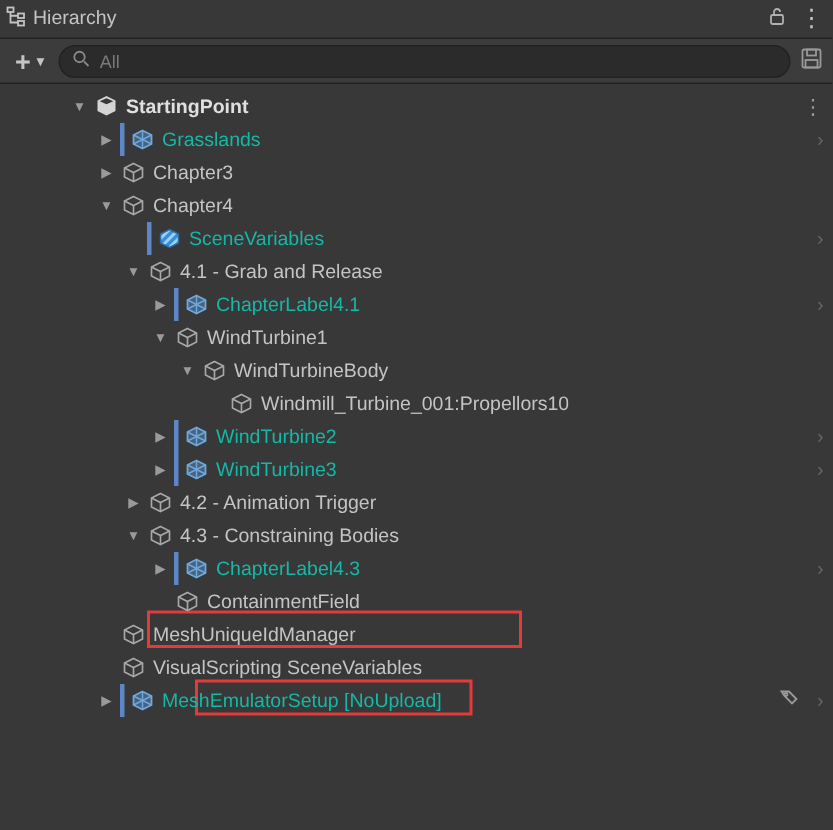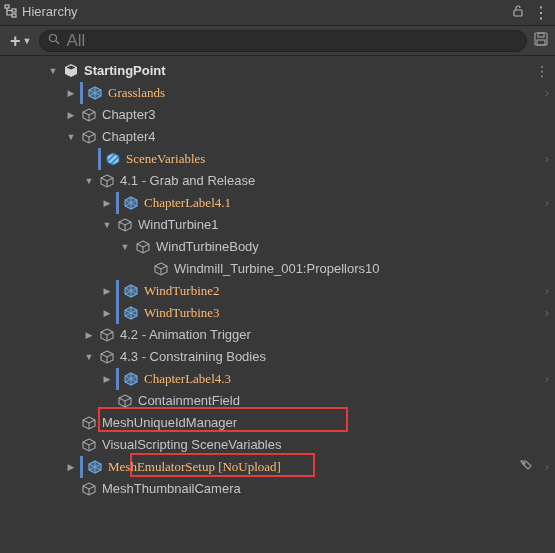--- a/index.html
+++ b/index.html
@@ -58,21 +58,21 @@
     height: 22px;
     padding: 0 8px;
     gap:6px;
   }
   .search input {
     flex:1;
     background: transparent;
     border: none;
     outline: none;
     color: #c4c4c4;
-    font-size: 17px;
+    font-size: 12px;
   }
   .search input::placeholder { color: #7a7a7a; }
   .search .mag { color:#888; font-size:12px;}
 
   .tree {
     padding: 4px 0;
     position: relative;
   }
   .row {
     position: relative;
@@ -97,21 +97,21 @@
     width: 18px; height: 18px;
     flex-shrink:0;
     display:flex;align-items:center;justify-content:center;
     margin-right:4px;
   }
   .row .objicon svg { display:block; }
   .row .label {
     white-space: nowrap;
     overflow: hidden;
   }
-  .row .label.link { color:#fdba74;font-family:Liberation Serif, serif; }
+  .row .label.link { color:#14b8a6; }
   .row .label.bold { font-weight:bold; color:#e0e0e0; font-size:13px;}
   .row .chev {
     margin-left:auto;
     color:#666;
     font-size:13px;
     padding-left:6px;
   }
   .row .tag-icon { color:#888; margin-left:auto; padding-right:6px; }
   .row .kebab { color:#9a9a9a; font-size:14px; padding-left:6px;}
   
@@ -511,27 +511,13 @@
       </span>
       <span class="label link">MeshEmulatorSetup [NoUpload]</span>
       <span class="tag-icon"><svg width="14" height="14" viewBox="0 0 14 14">
           <g stroke="#9a9a9a" stroke-width="1.2" fill="none">
             <path d="M2 4 L7 4 L12 9 L9 12 L4 7 Z"></path>
             <circle cx="5" cy="6" r="1"></circle>
           </g>
         </svg></span>
       <span class="chev" style="margin-left: 0px;">›</span>
     </div>
-    <div class="row">
-      <span class="indent" style="width: 64px;"></span>
-      <span class="expander none">▶</span>
-      <span class="objicon" style="margin-left: 2px;">
-        <svg width="16" height="16" viewBox="0 0 16 16">
-          <g stroke="#a8a8a8" stroke-width="1.1" fill="none">
-            <polygon points="8,2 14,5 14,11 8,14 2,11 2,5"></polygon>
-            <polyline points="2,5 8,8 14,5"></polyline>
-            <line x1="8" y1="8" x2="8" y2="14"></line>
-          </g>
-        </svg>
-      </span>
-      <span class="label">MeshThumbnailCamera</span>
-    </div>
   </div>
 
 </body></html>

